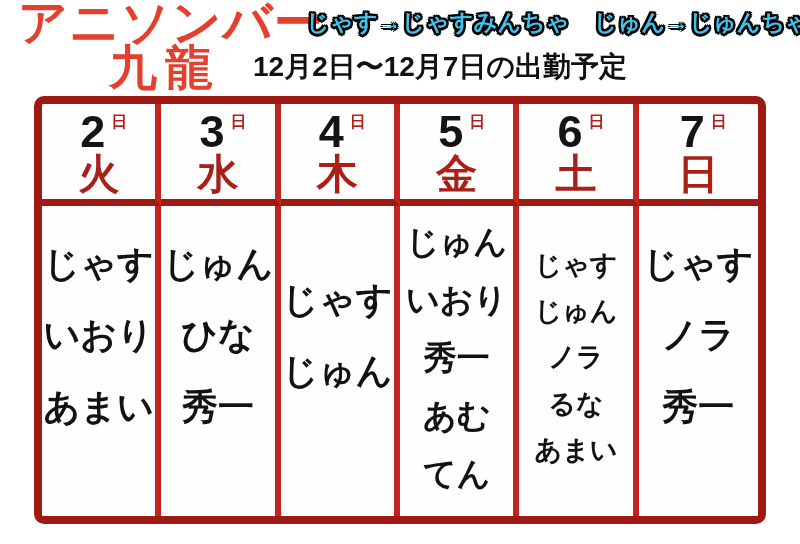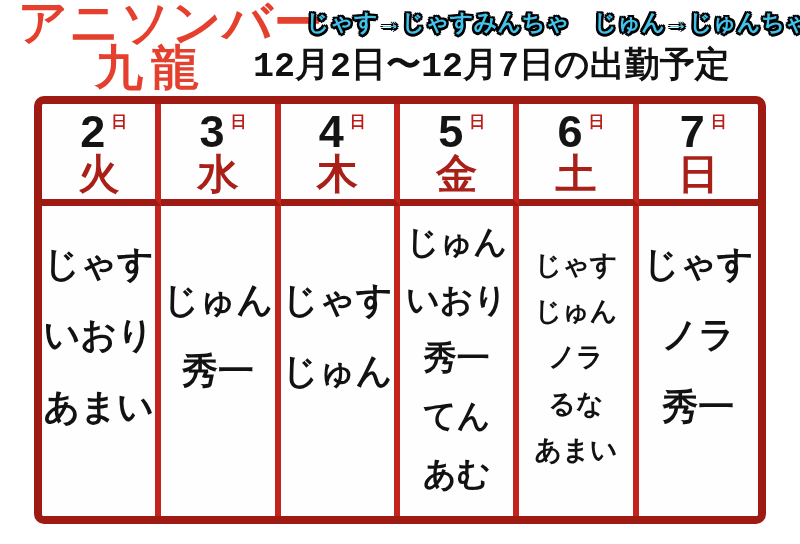--- a/index.html
+++ b/index.html
@@ -17,21 +17,21 @@
     position: absolute; left: 18px; top: -6px; width: 290px;
     font-family: "DejaVu Serif", "Liberation Serif", serif;
     font-weight: bold;
     font-size: 49px; line-height: 56px;
     color: var(--title-red, #E5402E);
     letter-spacing: 1px;
     text-align: center;
     white-space: nowrap;
   }
   .bar-title2 {
-    position: absolute; left: 6px; top: 40px; width: 290px;
+    position: absolute; left: 20px; top: 40px; width: 290px;
     font-family: "DejaVu Serif", "Liberation Serif", serif;
     font-weight: bold;
     font-size: 48px; line-height: 54px;
     color: var(--title-red, #E5402E);
     letter-spacing: 8px;
     text-align: center;
     white-space: nowrap;
   }
   .nickname-legend {
     position: absolute; left: 306px; top: 7px; width: 494px;
@@ -40,24 +40,23 @@
     color: var(--legend-cyan, #41C3EC);
     letter-spacing: 0.5px;
     white-space: nowrap;
     text-shadow:
       -2px -2px 0 #000, 2px -2px 0 #000, -2px 2px 0 #000, 2px 2px 0 #000,
       0 -2.5px 0 #000, 0 2.5px 0 #000, -2.5px 0 0 #000, 2.5px 0 0 #000;
   }
   .schedule-title {
     position: absolute; left: 253px; top: 46px; width: 547px;
     font-weight: bold;
-    font-size: 35px; line-height: 42px;
+    font-size: 28px; line-height: 42px;
     color: #111111;
     white-space: nowrap;
-    font-family: Liberation Mono, monospace;
   }
 
   
   .schedule-table {
     position: absolute; left: 34px; top: 96px;
     width: 732px; height: 428px;
     box-sizing: border-box;
     border: 8px solid var(--frame-red, #9E1A12);
     border-radius: 10px;
     background: #ffffff;
@@ -143,20 +142,21 @@
       </div>
       <div class="hcell" style="grid-area: 1 / 2;">
         <div class="daterow">
           <span class="datenum">3</span>
           <span class="dateunit">日</span>
         </div>
         <div class="weekday">水</div>
       </div>
       <div class="bcell n3" style="grid-area: 2 / 2;">
         <div class="staff-name">じゅん</div>
+        <div class="staff-name">ひな</div>
         <div class="staff-name">秀一</div>
       </div>
       <div class="hcell" style="grid-area: 1 / 3;">
         <div class="daterow">
           <span class="datenum">4</span>
           <span class="dateunit">日</span>
         </div>
         <div class="weekday">木</div>
       </div>
       <div class="bcell n3" style="grid-area: 2 / 3;">
@@ -167,22 +167,22 @@
         <div class="daterow">
           <span class="datenum">5</span>
           <span class="dateunit">日</span>
         </div>
         <div class="weekday">金</div>
       </div>
       <div class="bcell n5" style="grid-area: 2 / 4;">
         <div class="staff-name">じゅん</div>
         <div class="staff-name">いおり</div>
         <div class="staff-name">秀一</div>
+        <div class="staff-name">あむ</div>
         <div class="staff-name">てん</div>
-        <div class="staff-name">あむ</div>
       </div>
       <div class="hcell" style="grid-area: 1 / 5;">
         <div class="daterow">
           <span class="datenum">6</span>
           <span class="dateunit">日</span>
         </div>
         <div class="weekday">土</div>
       </div>
       <div class="bcell n6" style="grid-area: 2 / 5;">
         <div class="staff-name">じゃす</div>

